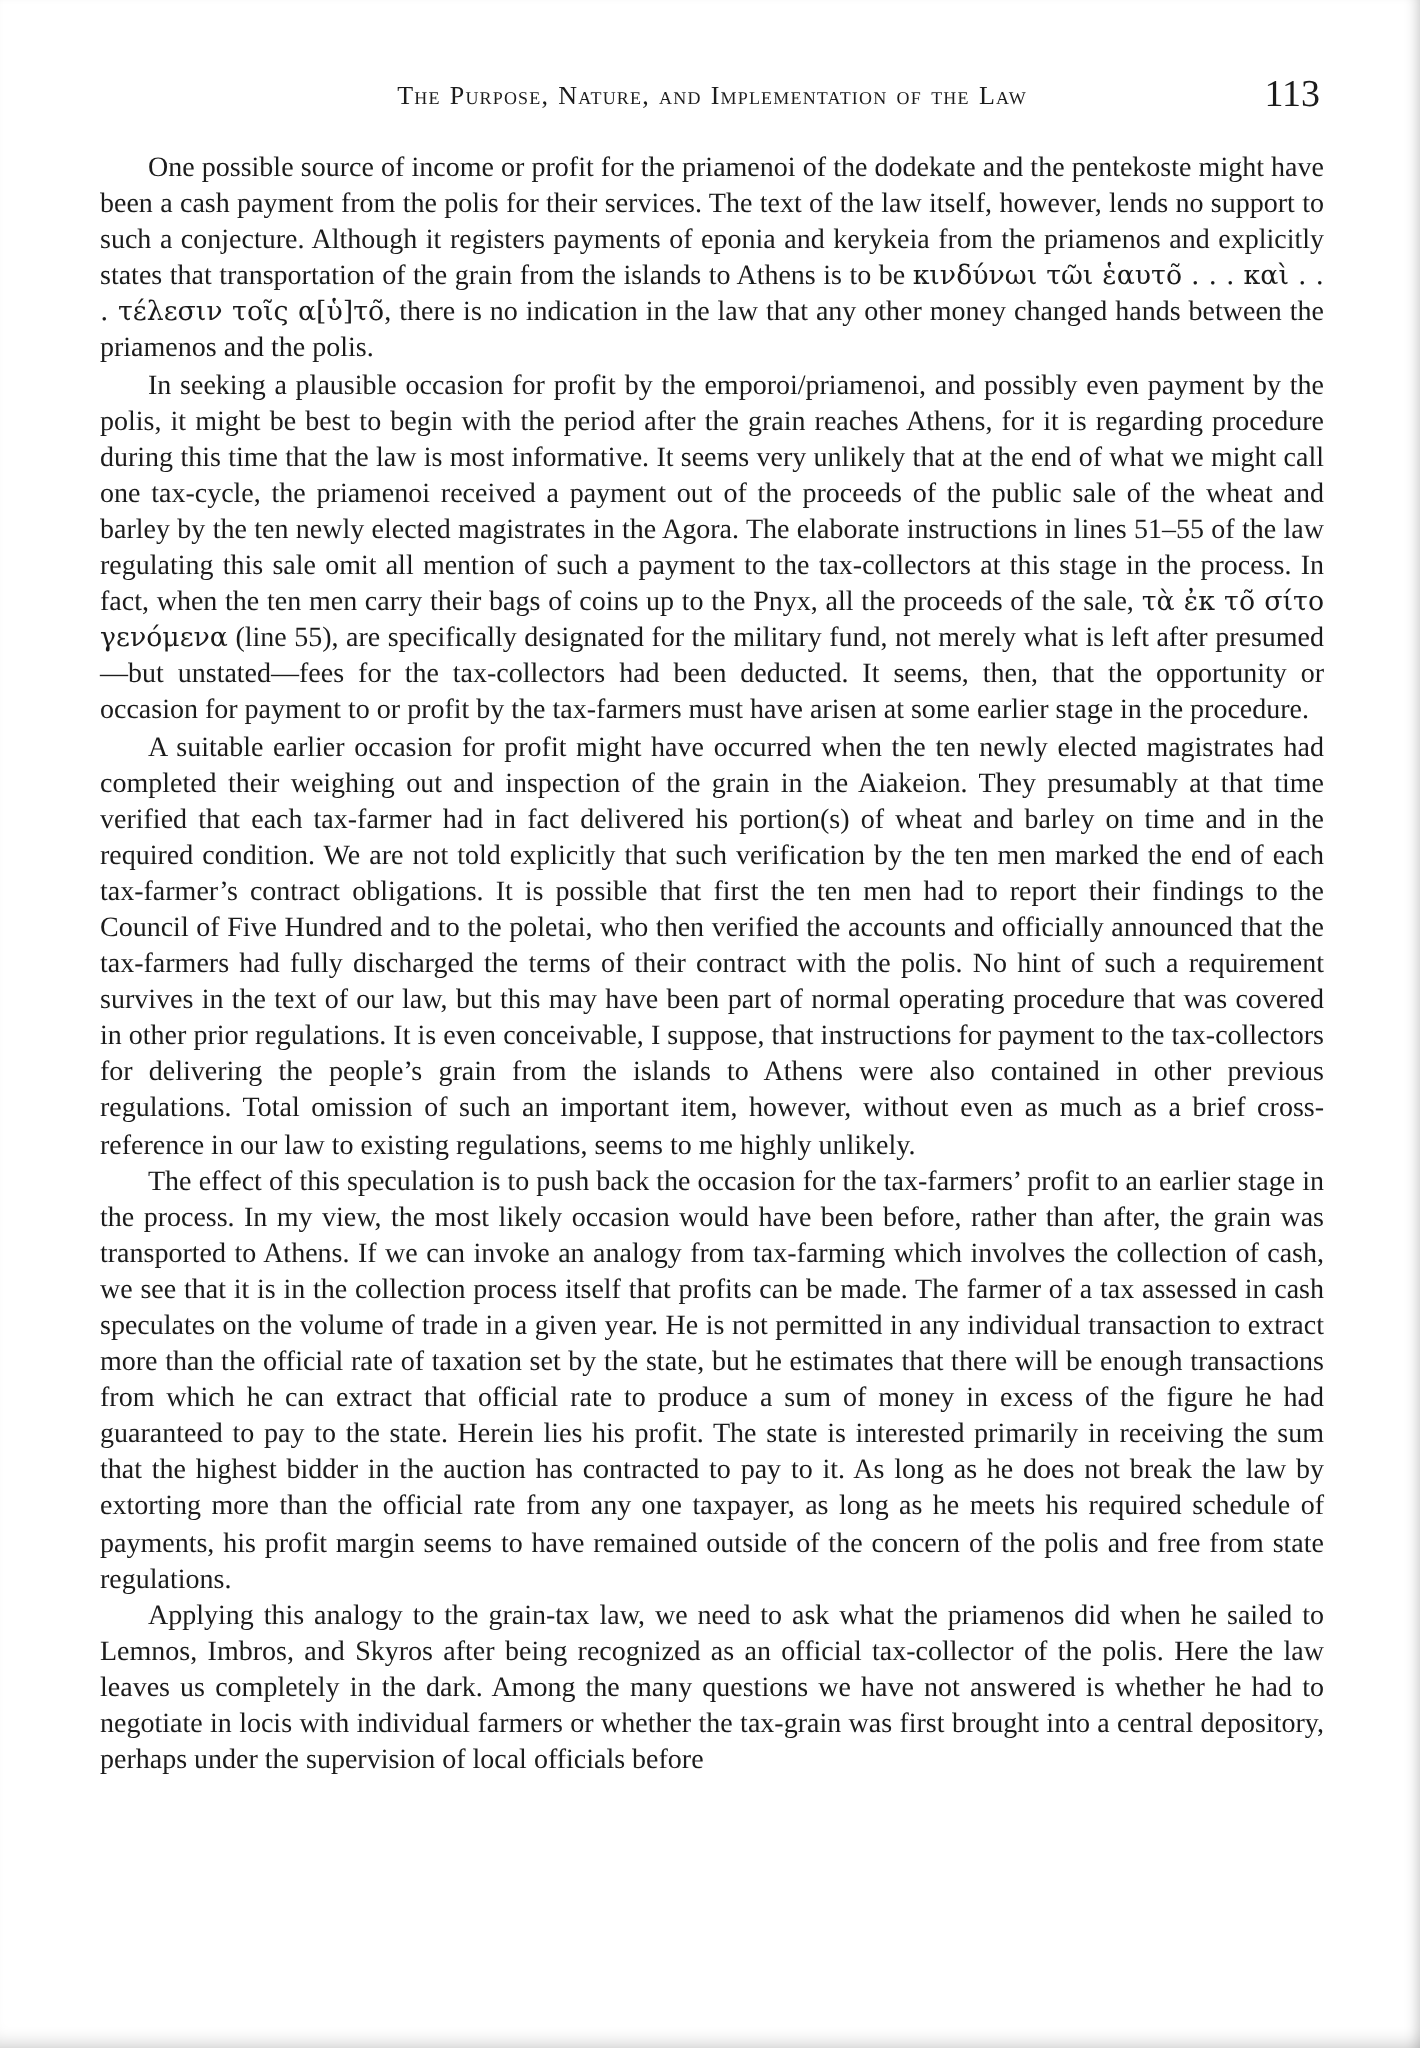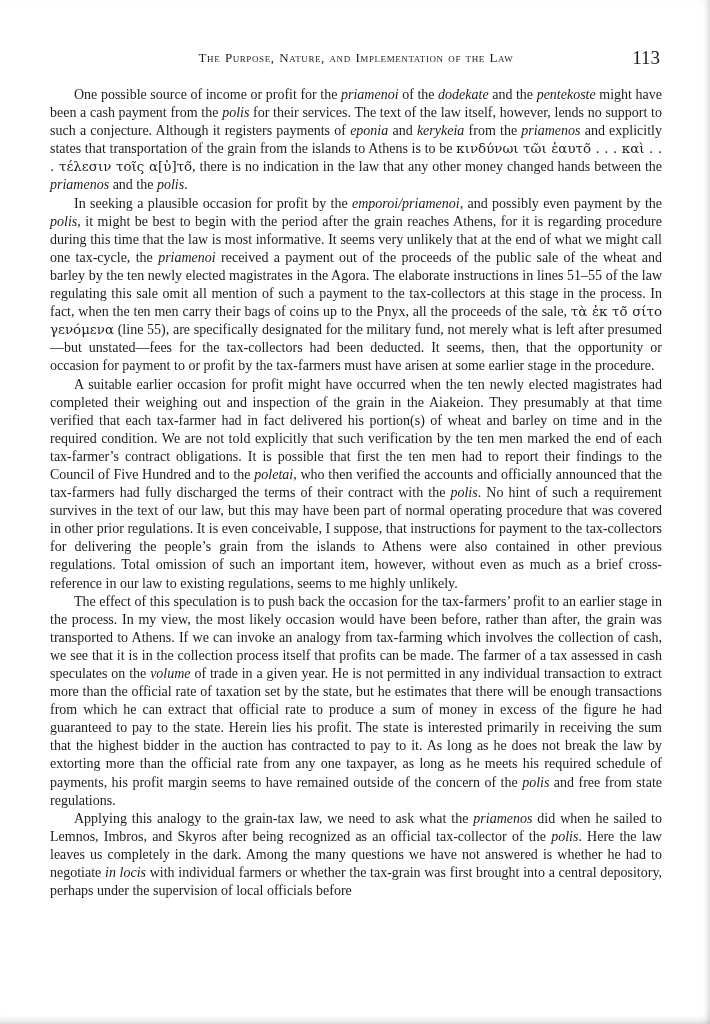--- a/index.html
+++ b/index.html
@@ -14,21 +14,20 @@
     color: #1c1c1c;
     box-shadow: inset -6px 0 7px -5px rgba(0,0,0,0.22),
                 inset 0 -9px 9px -7px rgba(0,0,0,0.18);
   }
   .running-head {
     position: relative;
     text-align: center;
     font-size: 13px;
     line-height: 15px;
     margin-bottom: 21px;
-    margin-top: 10px;
   }
   .head-title {
     font-variant: small-caps;
     letter-spacing: 0.045em;
     word-spacing: 0.06em;
   }
   .page-number {
     position: absolute;
     right: 2px;
     top: 0;
@@ -36,21 +35,21 @@
   }
   .body-text {
     font-size: 14px;
     line-height: 18.1px;
     text-align: justify;
   }
   .para {
     margin: 0;
     text-indent: 24px;
   }
-  .it { font-style: italic; }
+  .it { }
   .gk { font-family: "DejaVu Serif", serif; font-size: 13.4px; }
 </style>
 </head>
 <body>
 
 <div class="page">
   <div class="running-head">
     <span class="head-title">The Purpose, Nature, and Implementation of the Law</span>
     <span class="page-number">113</span>
   </div>

